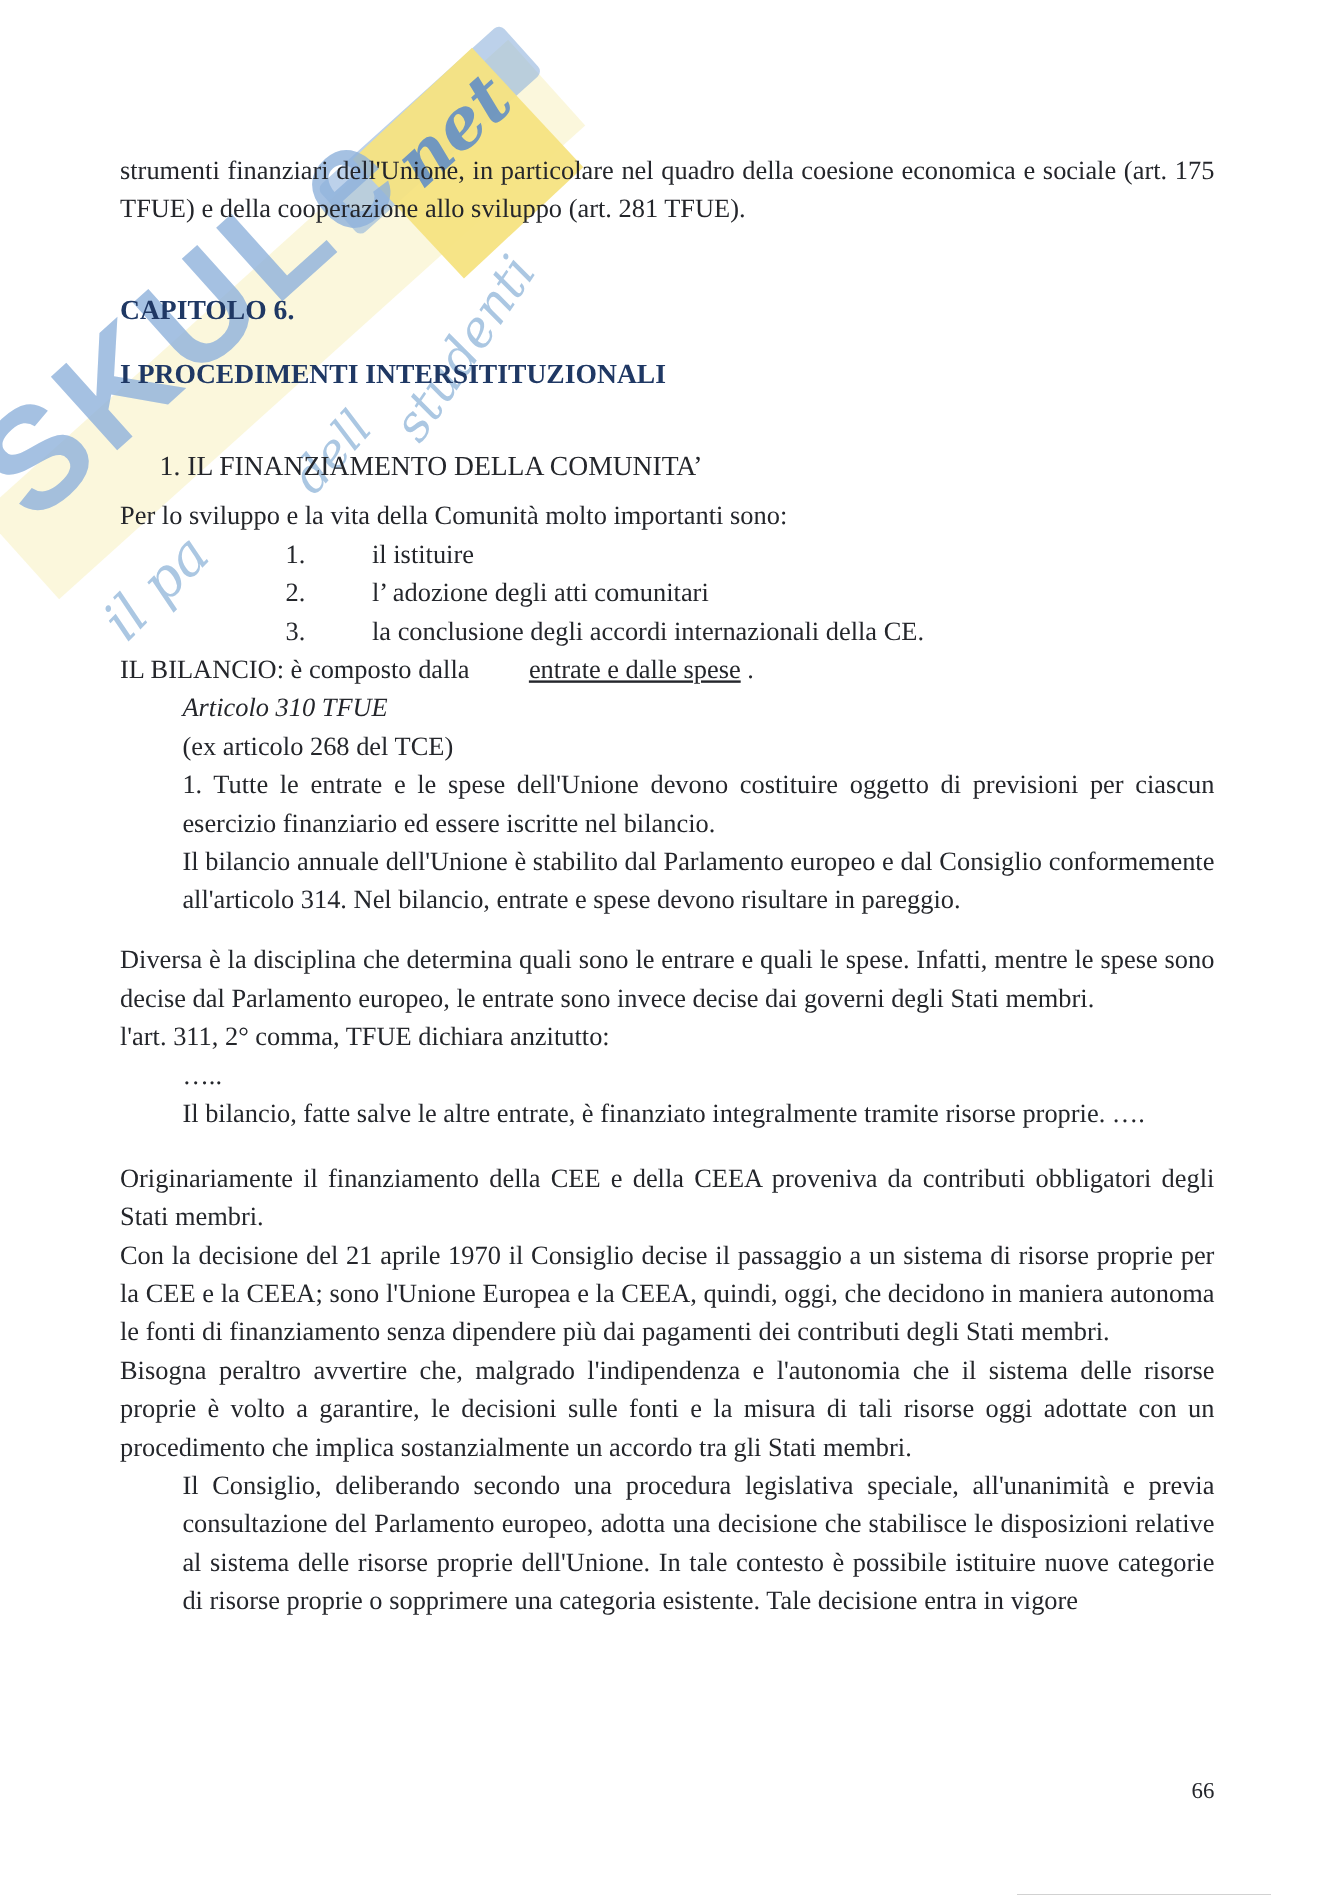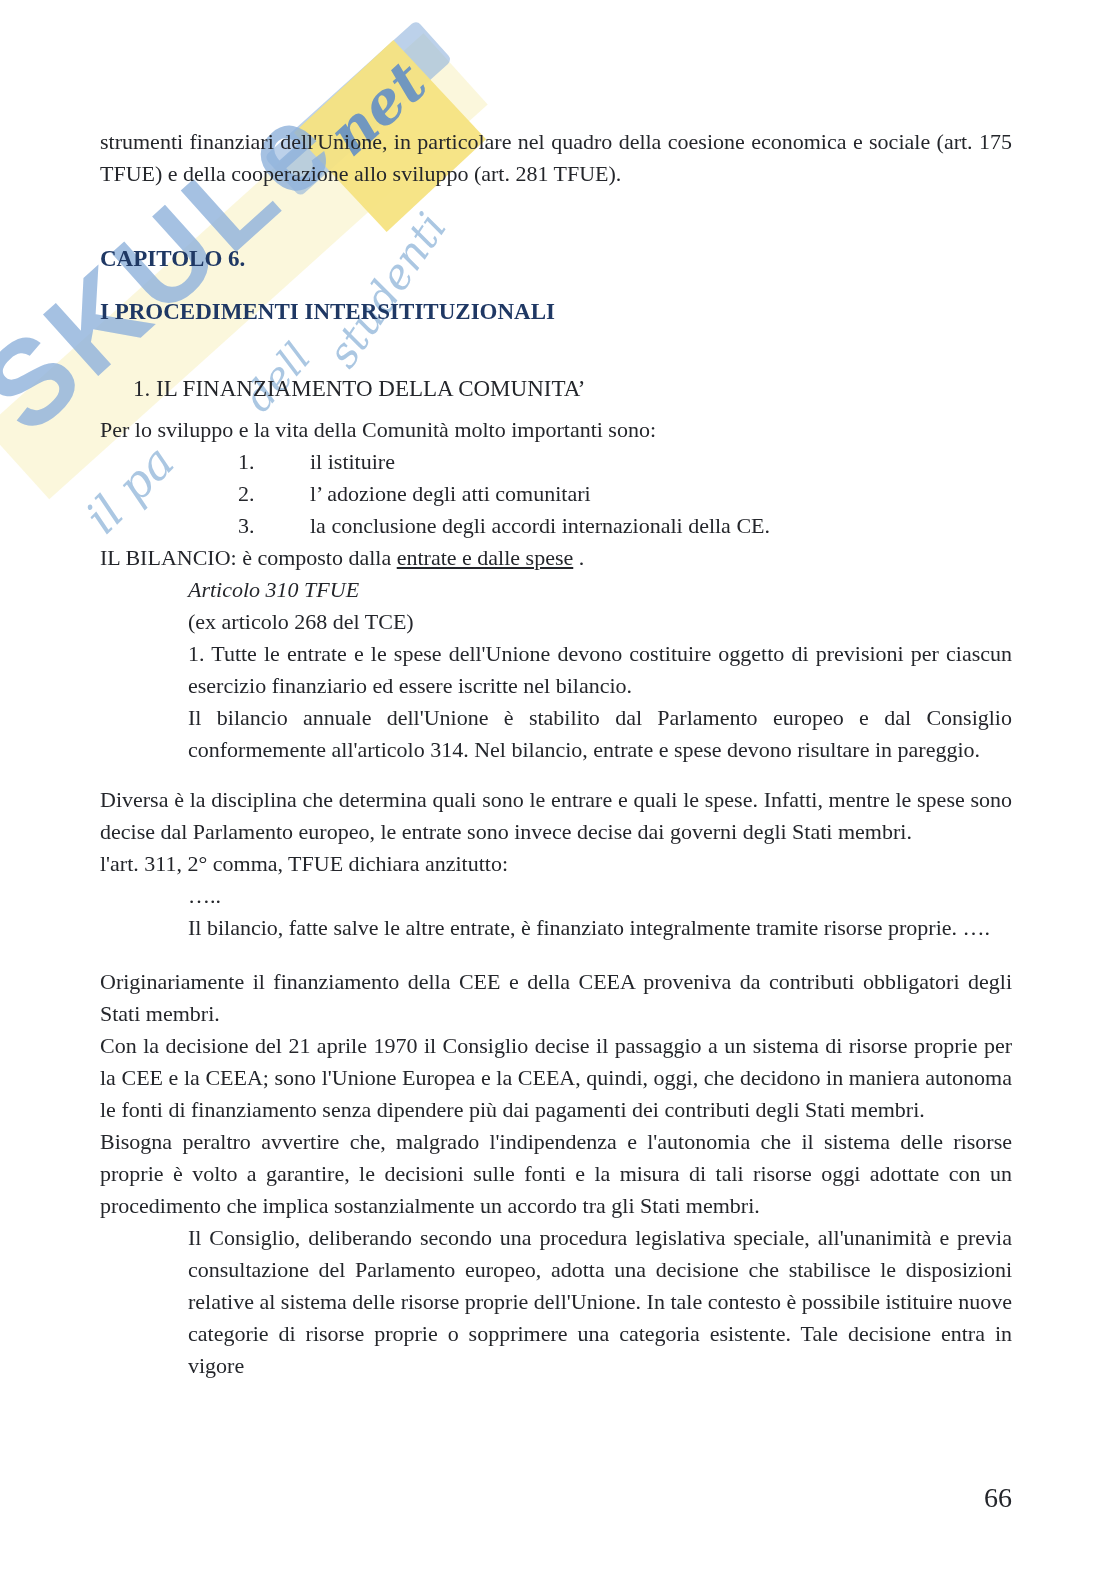--- a/index.html
+++ b/index.html
@@ -64,26 +64,26 @@
     color:var(--heading, #1f3864);
     font-family:"Liberation Serif", serif;
   }
   .chapter-title    { margin-top:56px;font-family:Liberation Serif, serif; }
   .chapter-subtitle { margin-top:27px; }
   .section-title { font-size:23px; line-height:32px; margin-top:48px; padding-left:33px; }
   .list-lead { margin-top:9px; }
   .num-list { list-style:none; }
   .num-item { display:flex; font-size:22px; line-height:32px; }
   .num-item .num  { margin-left:138px; width:72px; }
-  .indent { margin-left:88px; }
-  .u { text-decoration:underline; }
+  .indent { margin-left:52px; }
+  .u { text-decoration:underline;margin-left:44px; }
   .italic { font-style:italic; }
   .gap-sm { margin-top:18px; }
   .gap-md { margin-top:22px; }
-  .page-number { position:absolute; top:1482px; right:104px; font-size:28px; }
+  .page-number { position:absolute; top:1482px; right:104px; font-size:19px; }
 </style>
 </head>
 <body>
 
 <div class="page">
 
   <div class="watermark" aria-hidden="true">
     <div class="wm-ribbon"></div>
     <div class="wm-band"></div>
     <div class="wm-diamond"></div>

